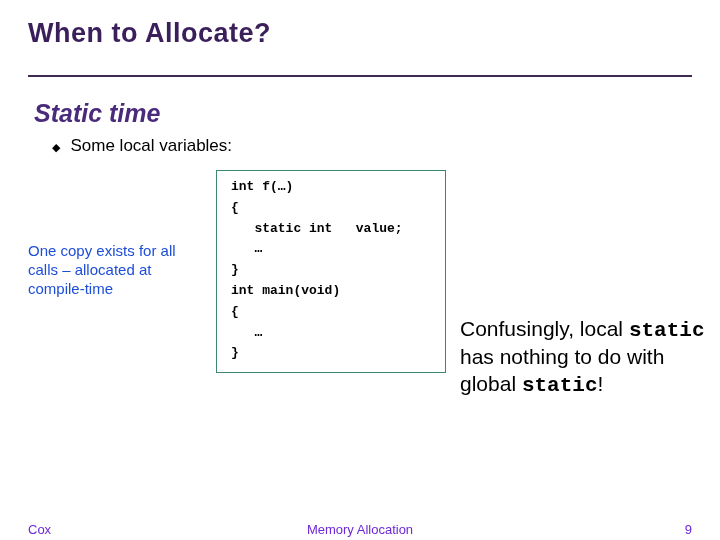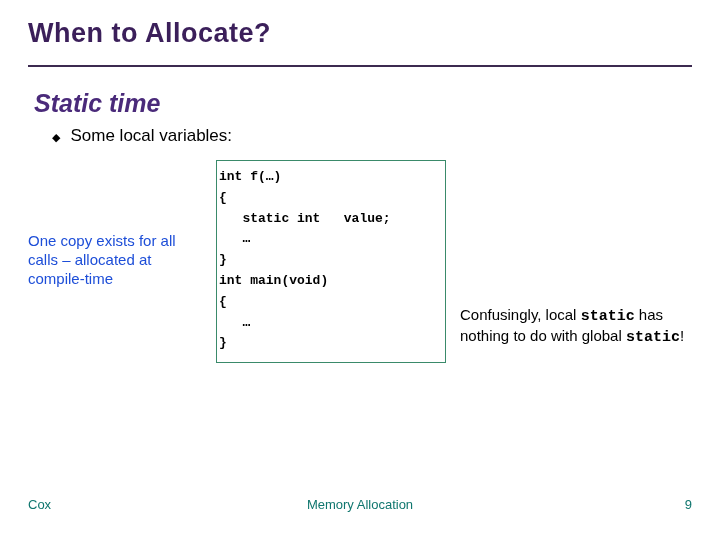--- a/index.html
+++ b/index.html
@@ -8,21 +8,21 @@
     font-family: Verdana, Geneva, sans-serif;
     background: #ffffff;
     position: relative;
     padding: 18px 28px 0 28px;
   }
   .title {
     color: #3b1f5a;
     font-weight: bold;
     font-size: 27px;
     letter-spacing: 0.5px;
-    margin-bottom: 16px;
+    margin-bottom: 26px;
   }
   .hr {
     height: 2px;
     background: #3c2a50;
     margin-bottom: 22px;
   }
   .subhead {
     color: #4a2a7a;
     font-weight: bold;
     font-style: italic;
@@ -49,21 +49,21 @@
   .mid {
     position: relative;
     height: 300px;
   }
   .codebox {
     position: absolute;
     left: 188px;
     top: 0;
     width: 230px;
     border: 1px solid #3a8a6a;
-    padding: 6px 10px 8px 2px;
+    padding: 6px 10px 8px 14px;
     font-family: "Courier New", Courier, monospace;
     font-size: 13px;
     line-height: 1.6;
     font-weight: bold;
     color: #000;
     white-space: pre;
   }
   .left-anno {
     position: absolute;
     left: 0;
@@ -71,38 +71,38 @@
     width: 180px;
     font-size: 15px;
     color: #1d4ed8;
     line-height: 1.25;
   }
   .right-anno {
     position: absolute;
     left: 432px;
     top: 146px;
     width: 250px;
-    font-size: 15px;
+    font-size: 21px;
     color: #000;
     line-height: 1.25;
   }
   .right-anno .mono {
     font-family: "Courier New", Courier, monospace;
     font-weight: bold;
   }
   .footer {
     position: absolute;
     left: 28px;
     right: 28px;
-    bottom: 28px;
+    bottom: 3px;
     display: flex;
     justify-content: space-between;
     align-items: baseline;
     font-size: 13px;
-    color: #0f766e;
+    color: #6d28d9;
   }
   .footer-center {
     position: absolute;
     left: 50%;
     transform: translateX(-50%);
     text-align: center;
   }
 </style>
 </head>
 <body>

